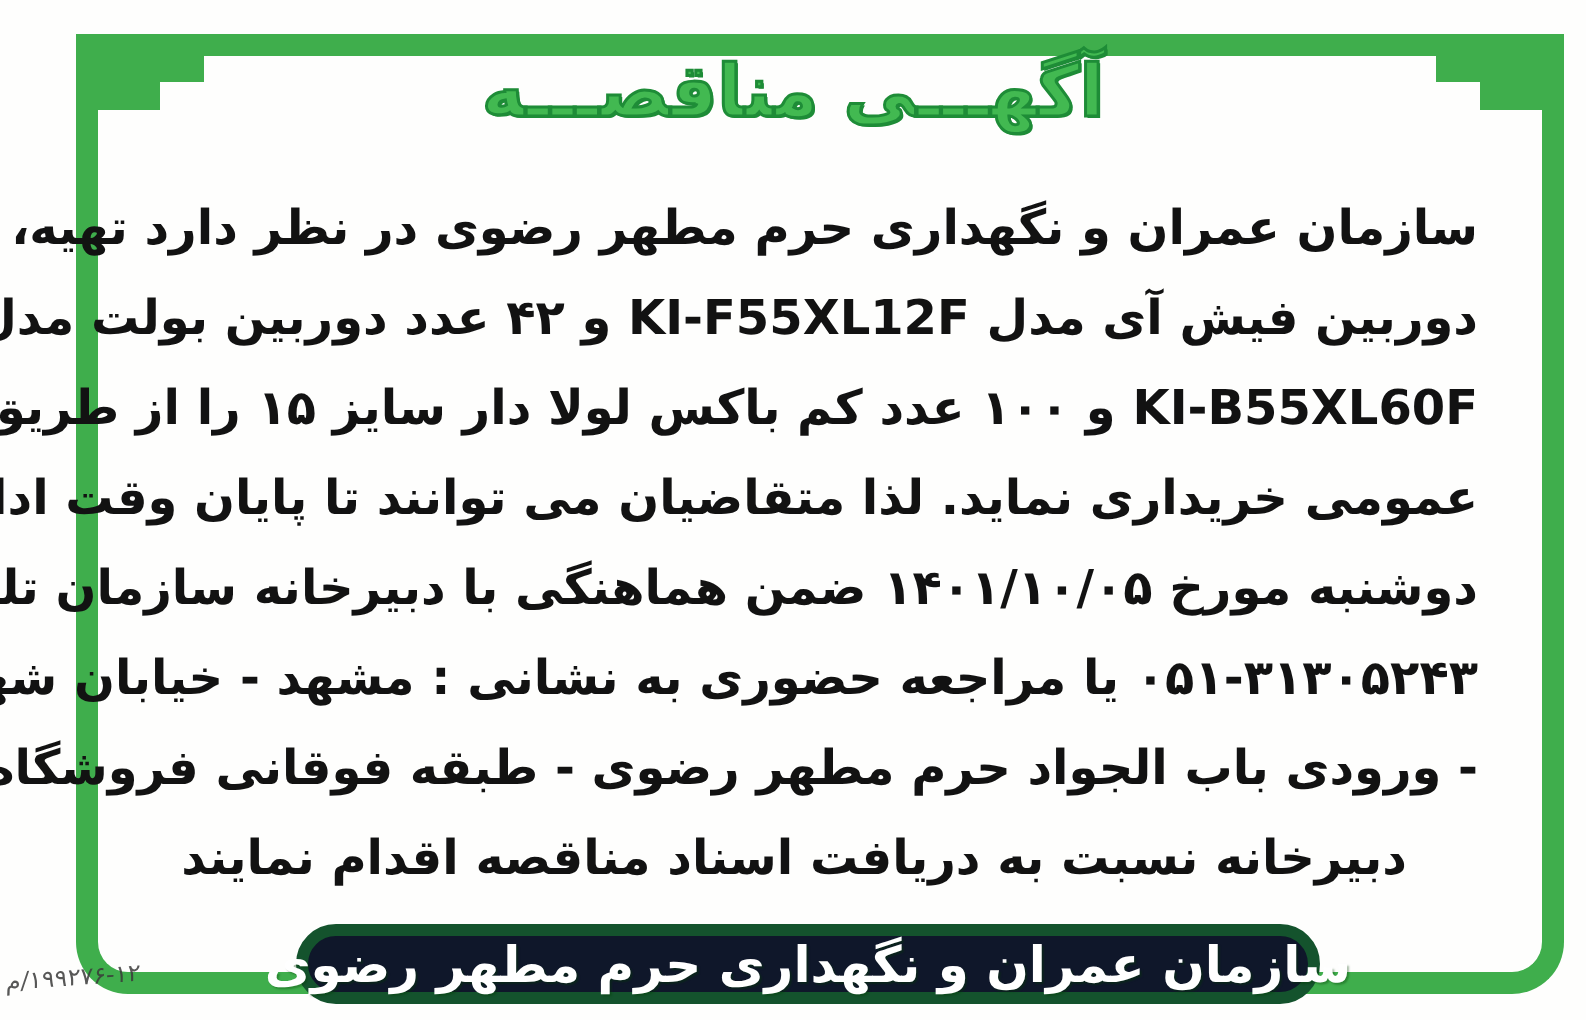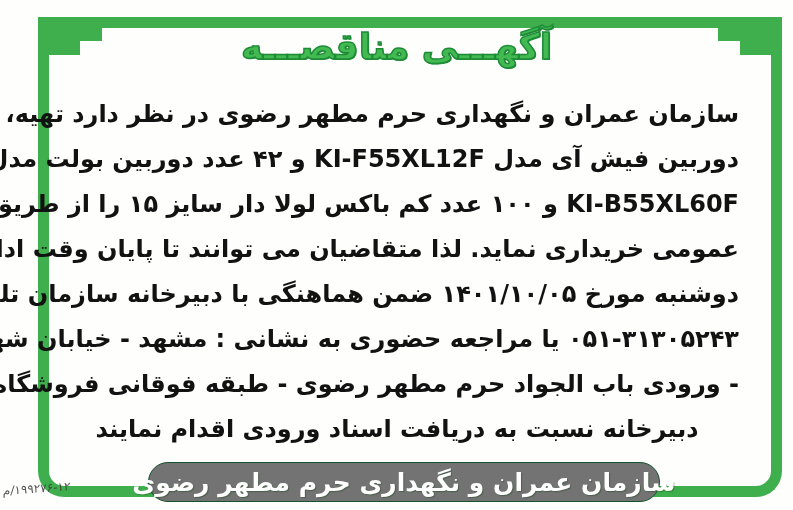--- a/index.html
+++ b/index.html
@@ -49,22 +49,22 @@
     text-align-last:justify;
     white-space:nowrap;
   }
   .body-line.center{
     text-align:center;
     text-align-last:center;
   }
   
   .footer-bar{
     position:absolute;left:148px;top:462px;width:512px;height:40px;
-    background:#737373;
-    border:1px solid #14532d;
+    background:#0f172a;
+    border:6px solid #14532d;
     box-sizing:border-box;
     border-radius:22px;
     display:flex;align-items:center;justify-content:center;
     z-index:2;
   }
   .footer-bar-text{
     color:#ffffff;
     font-size:25px;font-weight:bold;
     direction:rtl;
     text-shadow:1px 1px 1px rgba(0,60,0,0.35);
@@ -97,21 +97,21 @@
   <div class="ad-title">آگهـــی مناقصـــه</div>
 
   <div class="body-text">
     <div class="body-line">سازمان عمران و نگهداری حرم مطهر رضوی در نظر دارد تهیه، تحویل ۵۲ عدد</div>
     <div class="body-line">دوربین فیش آی مدل KI-F55XL12F و ۴۲ عدد دوربین بولت مدل</div>
     <div class="body-line">KI-B55XL60F و ۱۰۰ عدد کم باکس لولا دار سایز ۱۵ را از طریق مناقصه</div>
     <div class="body-line">عمومی خریداری نماید. لذا متقاضیان می توانند تا پایان وقت اداری روز</div>
     <div class="body-line">دوشنبه مورخ ۱۴۰۱/۱۰/۰۵ ضمن هماهنگی با دبیرخانه سازمان تلفن :</div>
     <div class="body-line">۰۵۱-۳۱۳۰۵۲۴۳ یا مراجعه حضوری به نشانی : مشهد - خیابان شهید اندرزگو</div>
     <div class="body-line">- ورودی باب الجواد حرم مطهر رضوی - طبقه فوقانی فروشگاه رضوی واحد</div>
-    <div class="body-line center">دبیرخانه نسبت به دریافت اسناد ورودی اقدام نمایند</div>
+    <div class="body-line center">دبیرخانه نسبت به دریافت اسناد مناقصه اقدام نمایند</div>
   </div>
 
   <div class="footer-bar">
     <span class="footer-bar-text">سازمان عمران و نگهداری حرم مطهر رضوی</span>
   </div>
 
   <div class="ref-code">۱۹۹۲۷۶-۱۲/م</div>
 
 </div>
 

